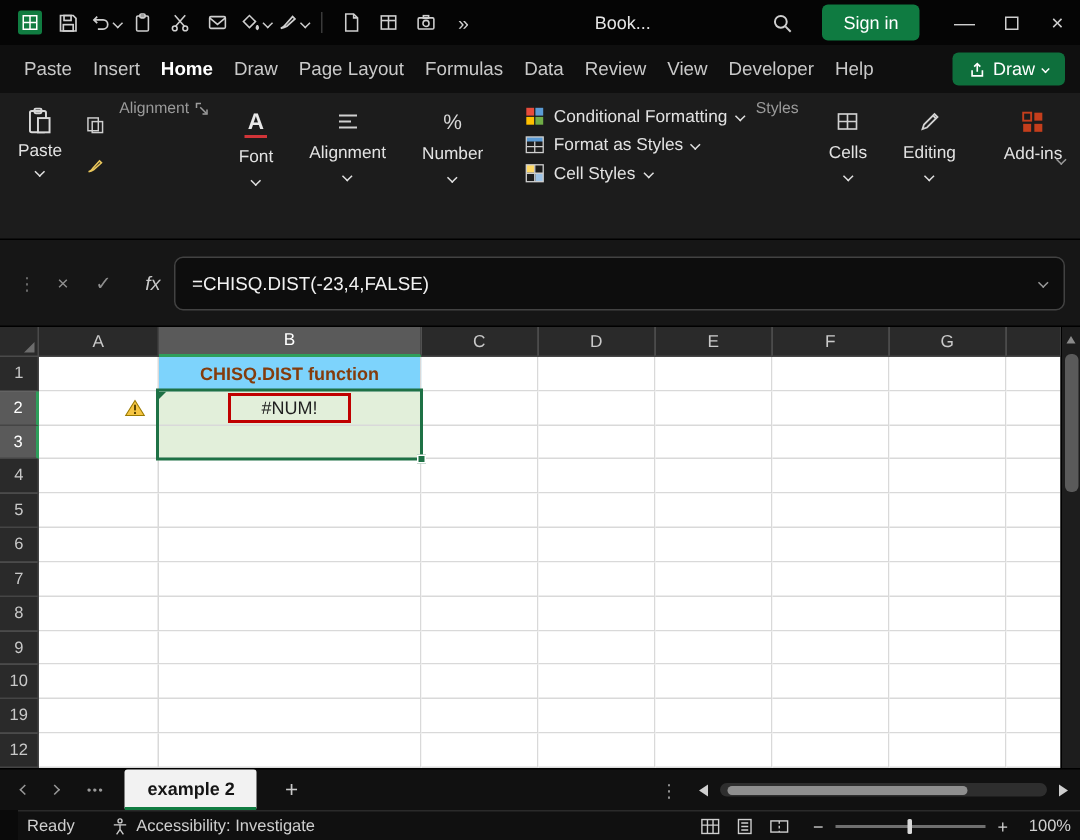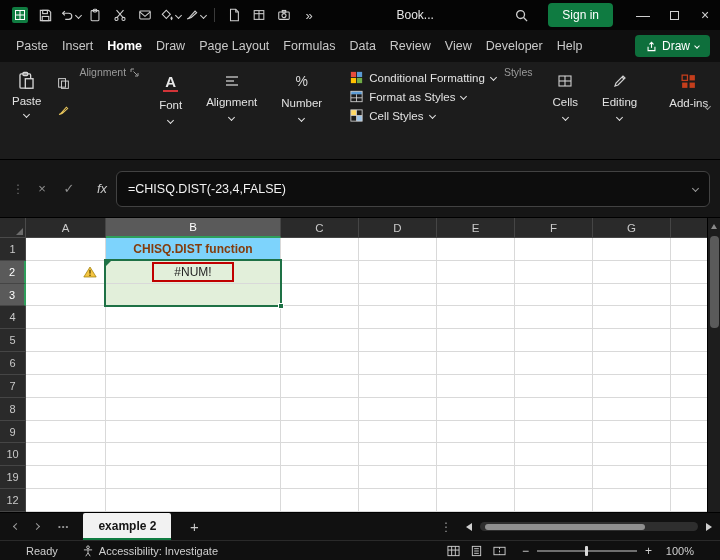--- a/index.html
+++ b/index.html
@@ -114,21 +114,21 @@
   .tab-right { margin-left:auto; display:flex; align-items:center; gap:8px; }
   .vdots { color:#9a9a9a; margin-right:6px; font-size:12px; }
   .htri { width:0; height:0; }
   .htri.left { border-top:4px solid transparent; border-bottom:4px solid transparent; border-right:6px solid #cfcfcf; }
   .htri.right { border-top:4px solid transparent; border-bottom:4px solid transparent; border-left:6px solid #cfcfcf; }
   .hscroll { width:218px; height:9px; background:#2e2e2e; border-radius:5px; position:relative; }
   .hscroll-thumb { position:absolute; left:5px; top:1.5px; width:160px; height:6px; background:#8f8f8f; border-radius:3px; }
 
   
   .statusbar { height:20px; background:#101010; border-top:1px solid #2a2a2a; display:flex; align-items:center;
-               padding:0 26px; gap:8px; font-size:11px; color:#cfcfcf; flex:0 0 auto; }
+               padding:0 6px; gap:8px; font-size:11px; color:#cfcfcf; flex:0 0 auto;margin-left:12px; }
   .acc { display:flex; align-items:center; gap:5px; margin-left:16px; }
   .view-icons { display:flex; gap:10px; margin-right:8px; align-items:center; }
   .zoom-wrap { display:flex; align-items:center; gap:8px; }
   .zoom-btn { font-size:12px; color:#cfcfcf; }
   .zoom-slider { width:100px; height:12px; position:relative; display:flex; align-items:center; }
   .zoom-track { width:100%; height:2px; background:#6f6f6f; }
   .zoom-thumb { position:absolute; left:48px; top:1px; width:3px; height:10px; background:#d9d9d9; border-radius:1px; }
   .zoom-pct { width:34px; text-align:right; }
 </style>
 </head>

